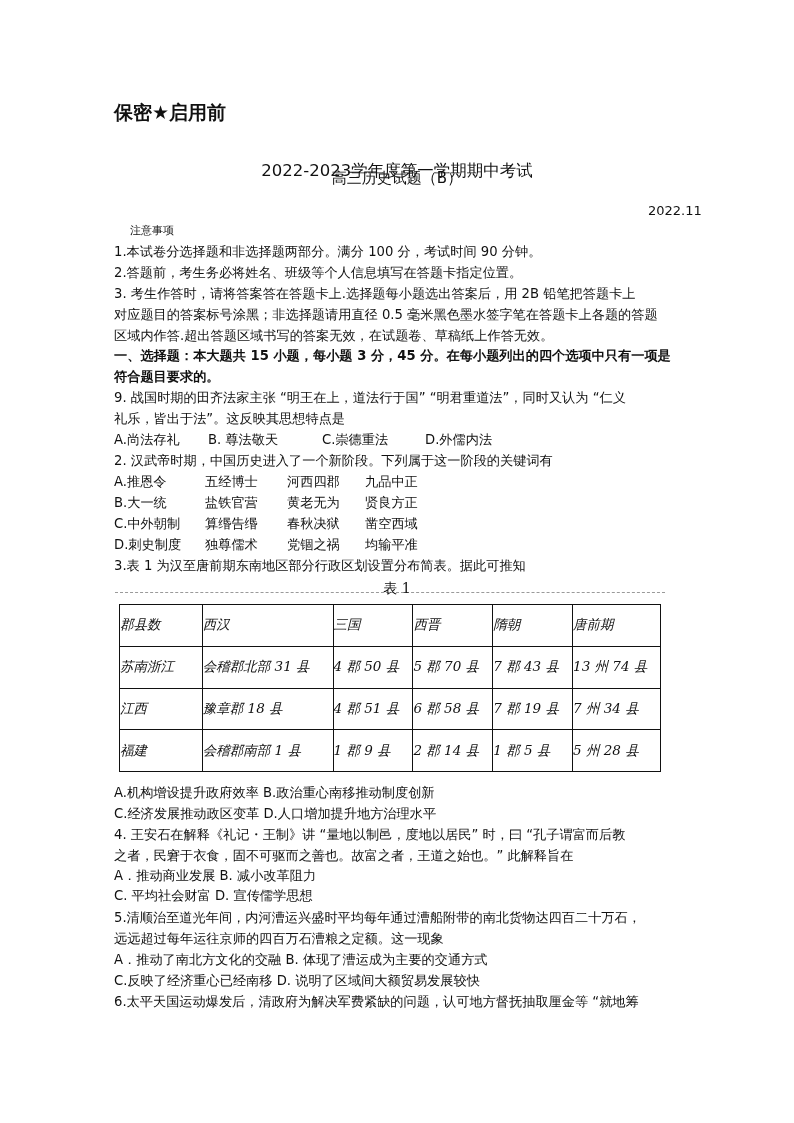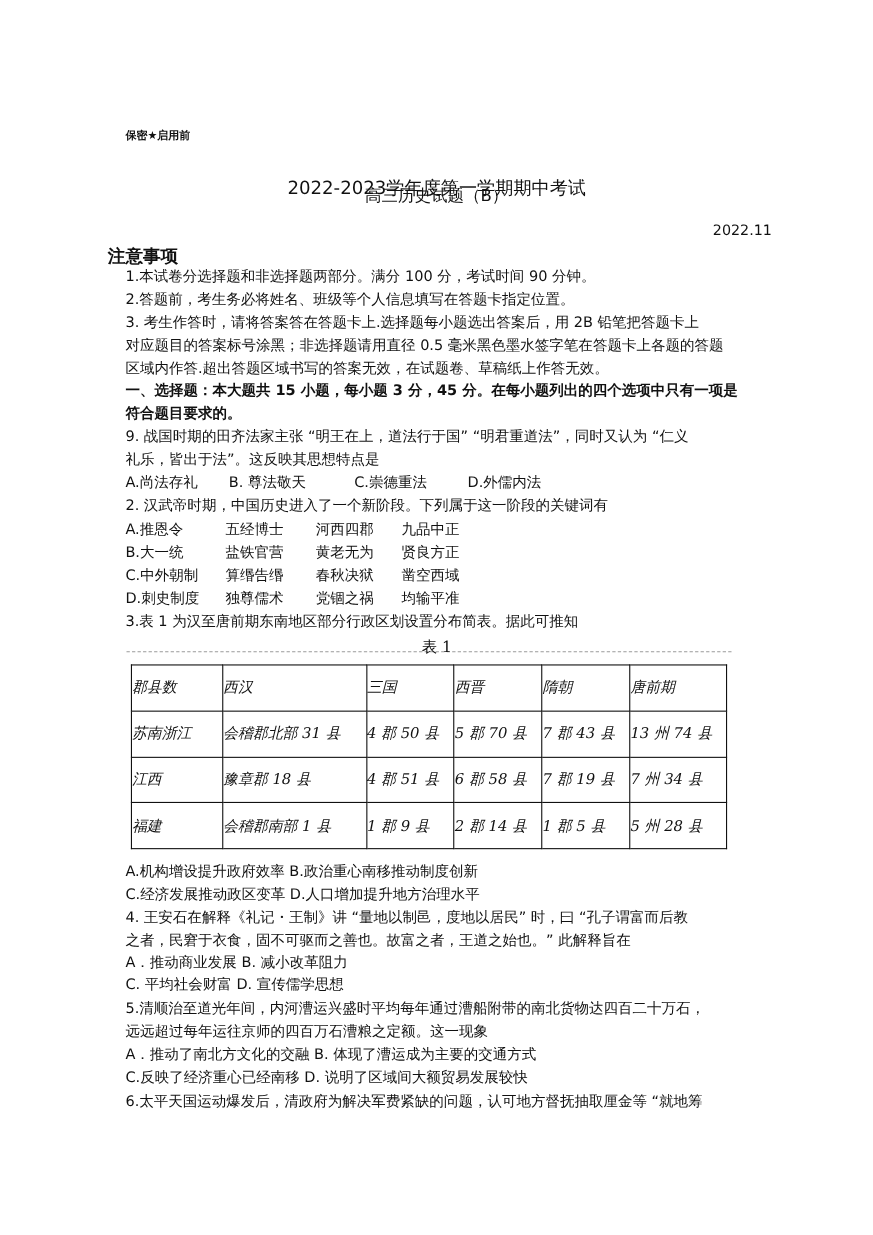--- a/index.html
+++ b/index.html
@@ -1,24 +1,24 @@
 <!DOCTYPE html>
 <html><head>
 <meta charset="utf-8">
 <style>
   html, body { margin: 0; padding: 0; background: #ffffff; }
   body { width: 794px; height: 1123px; position: relative; overflow: hidden;
          font-family: "DejaVu Sans", "Liberation Sans", sans-serif; color: #111; }
   .page { position: absolute; left: 0; top: 0; width: 794px; height: 1123px; }
   .abs { position: absolute; white-space: nowrap; }
-  .secret { left: 114px; top: 116px; font-size: 10px; font-weight: bold; }
+  .secret { left: 114px; top: 100px; font-size: 19px; font-weight: bold; }
   .title1 { left: 0; width: 794px; text-align: center; top: 130px; font-size: 16.5px; margin-top: 30px; }
   .title2 { left: 0; width: 794px; text-align: center; top: 169px; font-size: 15px; }
   .date { left: 632px; top: 203px; font-size: 13px; margin-left: 16px; }
-  .notice-head { left: 98px; top: 223px; font-size: 16px; font-weight: bold; }
+  .notice-head { left: 130px; top: 223px; font-size: 11px; font-weight: normal; }
   .line { left: 114px; font-size: 13.2px; line-height: 20px; }
   .bold { font-weight: bold; }
   .table-caption { left: 0; width: 794px; text-align: center; top: 580px; font-size: 14px; font-family: "DejaVu Serif", serif; }
   .caption-rule { position: absolute; left: 115px; top: 592px; width: 550px; border-top: 1px dashed #9a9a9a; }
   table.t1 { position: absolute; left: 119px; top: 604px; width: 542px; height: 168px;
              border-collapse: collapse; font-family: "DejaVu Serif", serif; font-size: 13.5px; }
   table.t1 td { border: 1.6px solid #111; text-align: left; vertical-align: middle; padding: 0; font-style: italic; }
 </style>
 </head>
 <body>

